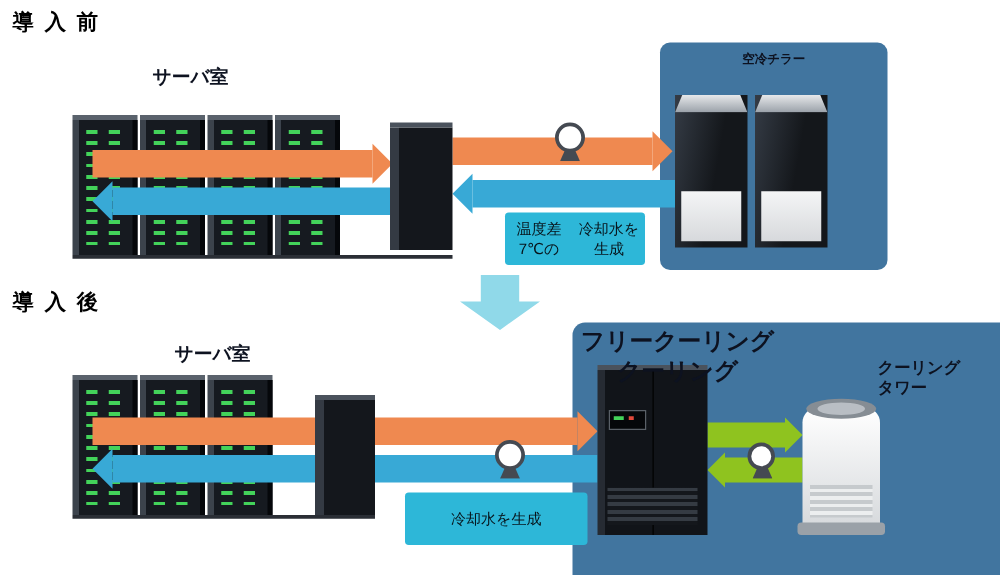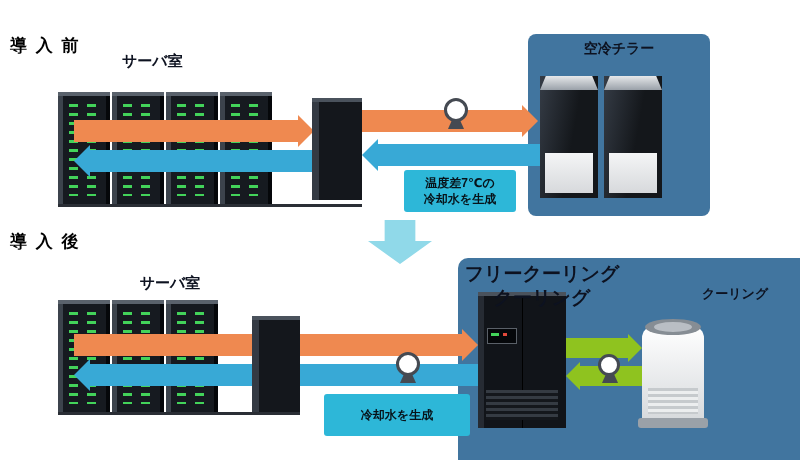--- a/index.html
+++ b/index.html
@@ -1,21 +1,21 @@
 <!DOCTYPE html>
 <html><head>
 <meta charset="utf-8">
 <style>
   * { margin:0; padding:0; box-sizing:border-box; }
   body { font-family:"Liberation Sans","DejaVu Sans",sans-serif; background:#fff; }
   .stage { position:relative; width:800px; height:460px; background:#ffffff; overflow:hidden; }
 
   .section-title { position:absolute; font-size:17px; font-weight:bold; color:#000; letter-spacing:2px; z-index:7; }
 
-  .equip-label { position:absolute; font-weight:bold; color:#0d1220; font-size:14px; z-index:7; }
+  .equip-label { position:absolute; font-weight:bold; color:#0d1220; font-size:10px; z-index:7; }
 
   .bluepanel { position:absolute; background:#41759f; z-index:1; }
   .panel-top   { left:528px; top:34px; width:182px; height:182px; border-radius:8px; }
   .panel-bottom{ left:458px; top:258px; width:342px; height:202px; border-radius:10px 0 0 0; }
 
   
   .rack { position:absolute; width:52px; height:112px;
           background:linear-gradient(90deg,#3c434c 0,#3c434c 5px,#161a20 5px);
           border-top:4px solid #5a626c; box-shadow:inset -4px 0 0 #05070a; z-index:2; }
   .leds { position:absolute; width:9px; top:8px; bottom:8px;
@@ -67,38 +67,38 @@
   
   .tower { position:absolute; left:642px; top:326px; width:62px; height:96px; z-index:4;
            background:linear-gradient(#ffffff,#d6d9dc); border-radius:12px 12px 4px 4px; }
   .tower .tcap { position:absolute; left:3px; top:-7px; width:56px; height:16px; background:#868d94; border-radius:50%; }
   .tower .tcap-inner { position:absolute; left:12px; top:-4px; width:38px; height:10px; background:#b9bec4; border-radius:50%; }
   .tower .louver { position:absolute; left:6px; right:6px; bottom:8px; height:26px;
                    background:repeating-linear-gradient(180deg,#c6cacd 0 3px,#eceeef 3px 6px); }
   .tower .tbase { position:absolute; left:-4px; right:-4px; bottom:-6px; height:10px; background:#9aa1a8; border-radius:3px; }
 
   
-  .note { position:absolute; background:#2db7d8; color:#07131a; font-weight:bold; font-size:12px;
-          display:flex; flex-direction:column; align-items:center; justify-content:center;
+  .note { position:absolute; background:#2db7d8; color:#07131a; font-weight:normal; font-size:12px;
+          display:flex; flex-direction:row; align-items:center; justify-content:center;
           line-height:1.35; z-index:6; border-radius:3px; text-align:center; }
 
   
   .down-arrow { position:absolute; left:368px; top:220px; width:64px; height:44px; background:#90d9e9; z-index:2;
                 clip-path:polygon(26% 0,74% 0,74% 48%,100% 48%,50% 100%,0 48%,26% 48%); }
 
   .shadow { position:absolute; height:3px; background:#2a2e35; z-index:1; }
 
   .two-line { display:flex; flex-direction:column; text-align:center; }
 </style>
 </head>
 <body>
 
 <div class="stage">
 
-  <div class="section-title" style="left:10px; top:6px;margin-top:28px;">導 入 前</div>
+  <div class="section-title" style="left:10px; top:6px;">導 入 前</div>
 
   <div class="equip-label" style="left:122px; top:52px; font-size:15px;">サーバ室</div>
 
   <div class="bluepanel panel-top"></div>
   <div class="equip-label" style="left:528px; top:40px; width:182px; text-align:center;">空冷チラー</div>
 
   <div class="rack" style="left:58px;  top:92px;">
       <div class="leds l1"></div>
       <div class="leds l2"></div>
     </div>
@@ -157,20 +157,21 @@
 
   <div class="bluepanel panel-bottom"></div>
 
   <div class="equip-label two-line" style="left:462px; top:262px; width:160px; font-size:19px; line-height:1.25;">
     <span>フリークーリング</span>
     <span>クーリング</span>
   </div>
 
   <div class="equip-label two-line" style="left:702px; top:286px; width:92px; font-size:13px; line-height:1.25; text-align:left;">
     <span>クーリング</span>
+    <span>タワー</span>
   </div>
 
   <div class="rack" style="left:58px;  top:300px;">
       <div class="leds l1"></div>
       <div class="leds l2"></div>
     </div>
   <div class="rack" style="left:112px; top:300px;">
       <div class="leds l1"></div>
       <div class="leds l2"></div>
     </div>

